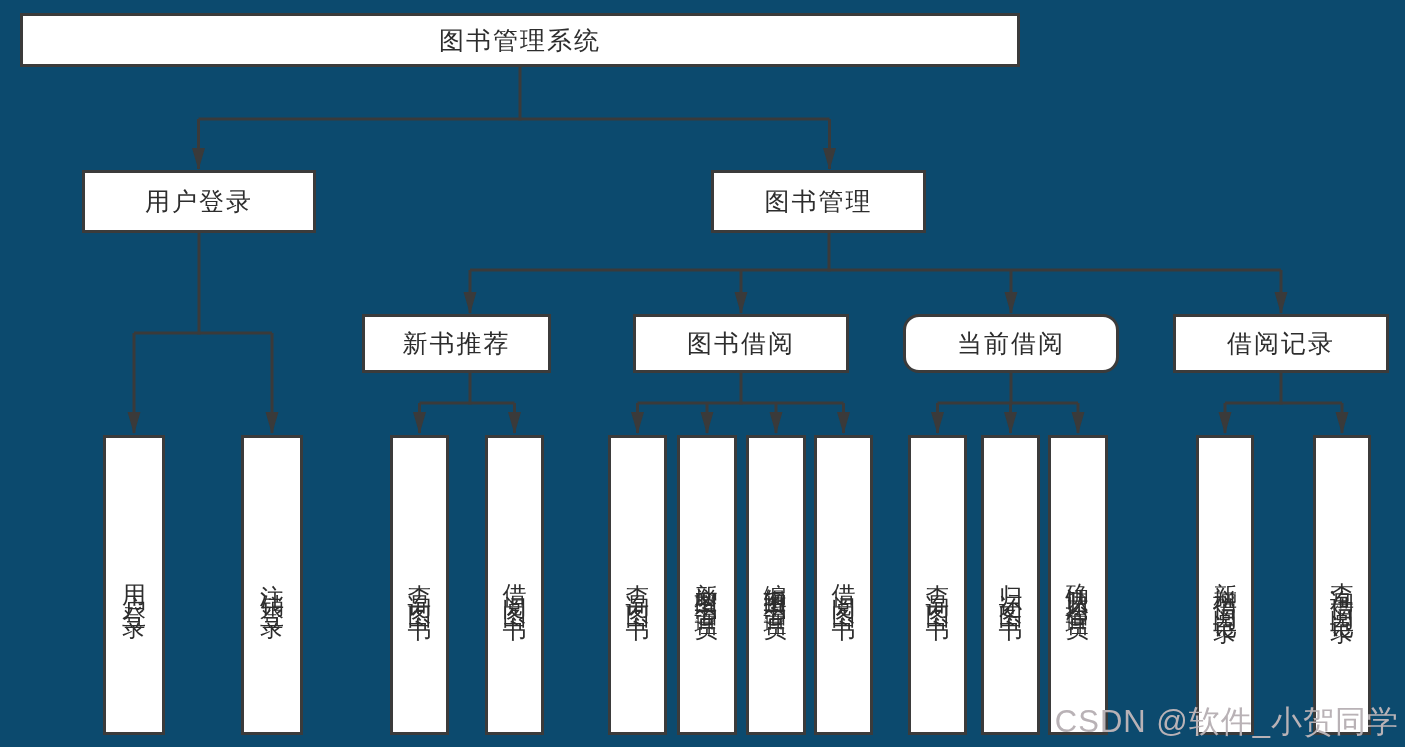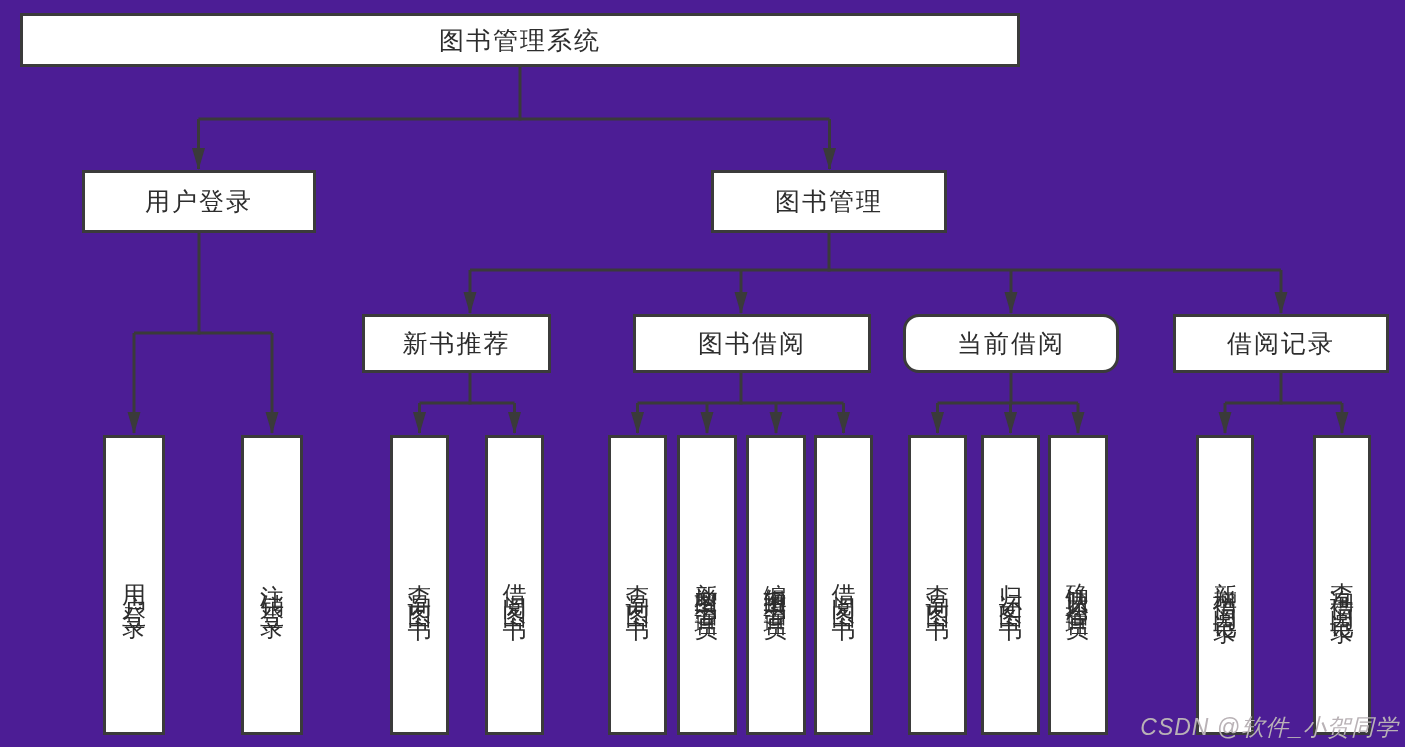--- a/index.html
+++ b/index.html
@@ -1,36 +1,36 @@
 <!DOCTYPE html>
 <html><head>
 <meta charset="utf-8">
 <style>
   * { margin:0; padding:0; box-sizing:border-box; }
   html,body { background:#ffffff; }
   body { font-family:"Liberation Sans","DejaVu Sans",sans-serif; }
-  .canvas { position:relative; width:1405px; height:747px; background:#4c1d95; overflow:hidden; }
+  .canvas { position:relative; width:1405px; height:747px; background:#0c4a6e; overflow:hidden; }
   svg.connectors { position:absolute; left:0; top:0; width:1405px; height:747px; }
   svg.connectors path.c { stroke:#3a3a3a; stroke-width:3; fill:none; }
   .box {
     position:absolute; background:#ffffff; border:3px solid #3b3b3b;
     display:flex; align-items:center; justify-content:center;
     color:#2d2d2d;
   }
   .h-box { font-size:25px; letter-spacing:2px; font-weight:500; }
   .leaf {
     writing-mode:vertical-rl; text-orientation:mixed;
     font-size:24px; letter-spacing:11px; font-weight:500;
     padding-top:4px;
   }
   .leaf.long { font-size:23px; letter-spacing:5px; }
   .leaf.mid  { font-size:24px; letter-spacing:8px; }
   .watermark {
     position:absolute; right:6px; bottom:4px;
-    font-size:23px; color:#b9b2b6; letter-spacing:1px; white-space:nowrap;font-style:italic;
+    font-size:31px; color:#b9b2b6; letter-spacing:1px; white-space:nowrap;
   }
 </style>
 </head>
 <body>
 
 <div class="canvas">
 
   <svg class="connectors" viewBox="0 0 1405 747" xmlns="http://www.w3.org/2000/svg">
     <defs>
       <marker id="arr" markerWidth="16" markerHeight="24" refX="8" refY="21" orient="0" markerUnits="userSpaceOnUse">
@@ -74,24 +74,24 @@
     <path class="c" d="M937.5,403 V433" marker-end="url(#arr)"></path>
     <path class="c" d="M1010.5,403 V433" marker-end="url(#arr)"></path>
     <path class="c" d="M1078,403 V433" marker-end="url(#arr)"></path>
     <path class="c" d="M1225,403 V433" marker-end="url(#arr)"></path>
     <path class="c" d="M1342,403 V433" marker-end="url(#arr)"></path>
   </svg>
 
   <div class="box h-box" style="left:20px; top:13px; width:1000px; height:54px;">图书管理系统</div>
 
   <div class="box h-box" style="left:82px; top:170px; width:234px; height:63px;">用户登录</div>
-  <div class="box h-box" style="left:711px; top:170px; width:236px; height:63px;">图书管理</div>
+  <div class="box h-box" style="left:711px; top:170px; width:215px; height:63px;">图书管理</div>
 
   <div class="box h-box" style="left:362px; top:314px; width:189px; height:59px;">新书推荐</div>
-  <div class="box h-box" style="left:633px; top:314px; width:238px; height:59px;">图书借阅</div>
+  <div class="box h-box" style="left:633px; top:314px; width:216px; height:59px;">图书借阅</div>
   <div class="box h-box" style="left:903px; top:314px; width:216px; height:59px;border-radius:16px;">当前借阅</div>
   <div class="box h-box" style="left:1173px; top:314px; width:216px; height:59px;">借阅记录</div>
 
   <div class="box leaf" style="left:103px; top:435px; width:62px; height:300px;">用户登录</div>
   <div class="box leaf" style="left:241px; top:435px; width:62px; height:300px;">注销登录</div>
 
   <div class="box leaf" style="left:390px; top:435px; width:59px; height:300px;">查询图书</div>
   <div class="box leaf" style="left:485px; top:435px; width:59px; height:300px;">借阅图书</div>
 
   <div class="box leaf" style="left:608px; top:435px; width:59px; height:300px;">查询图书</div>

